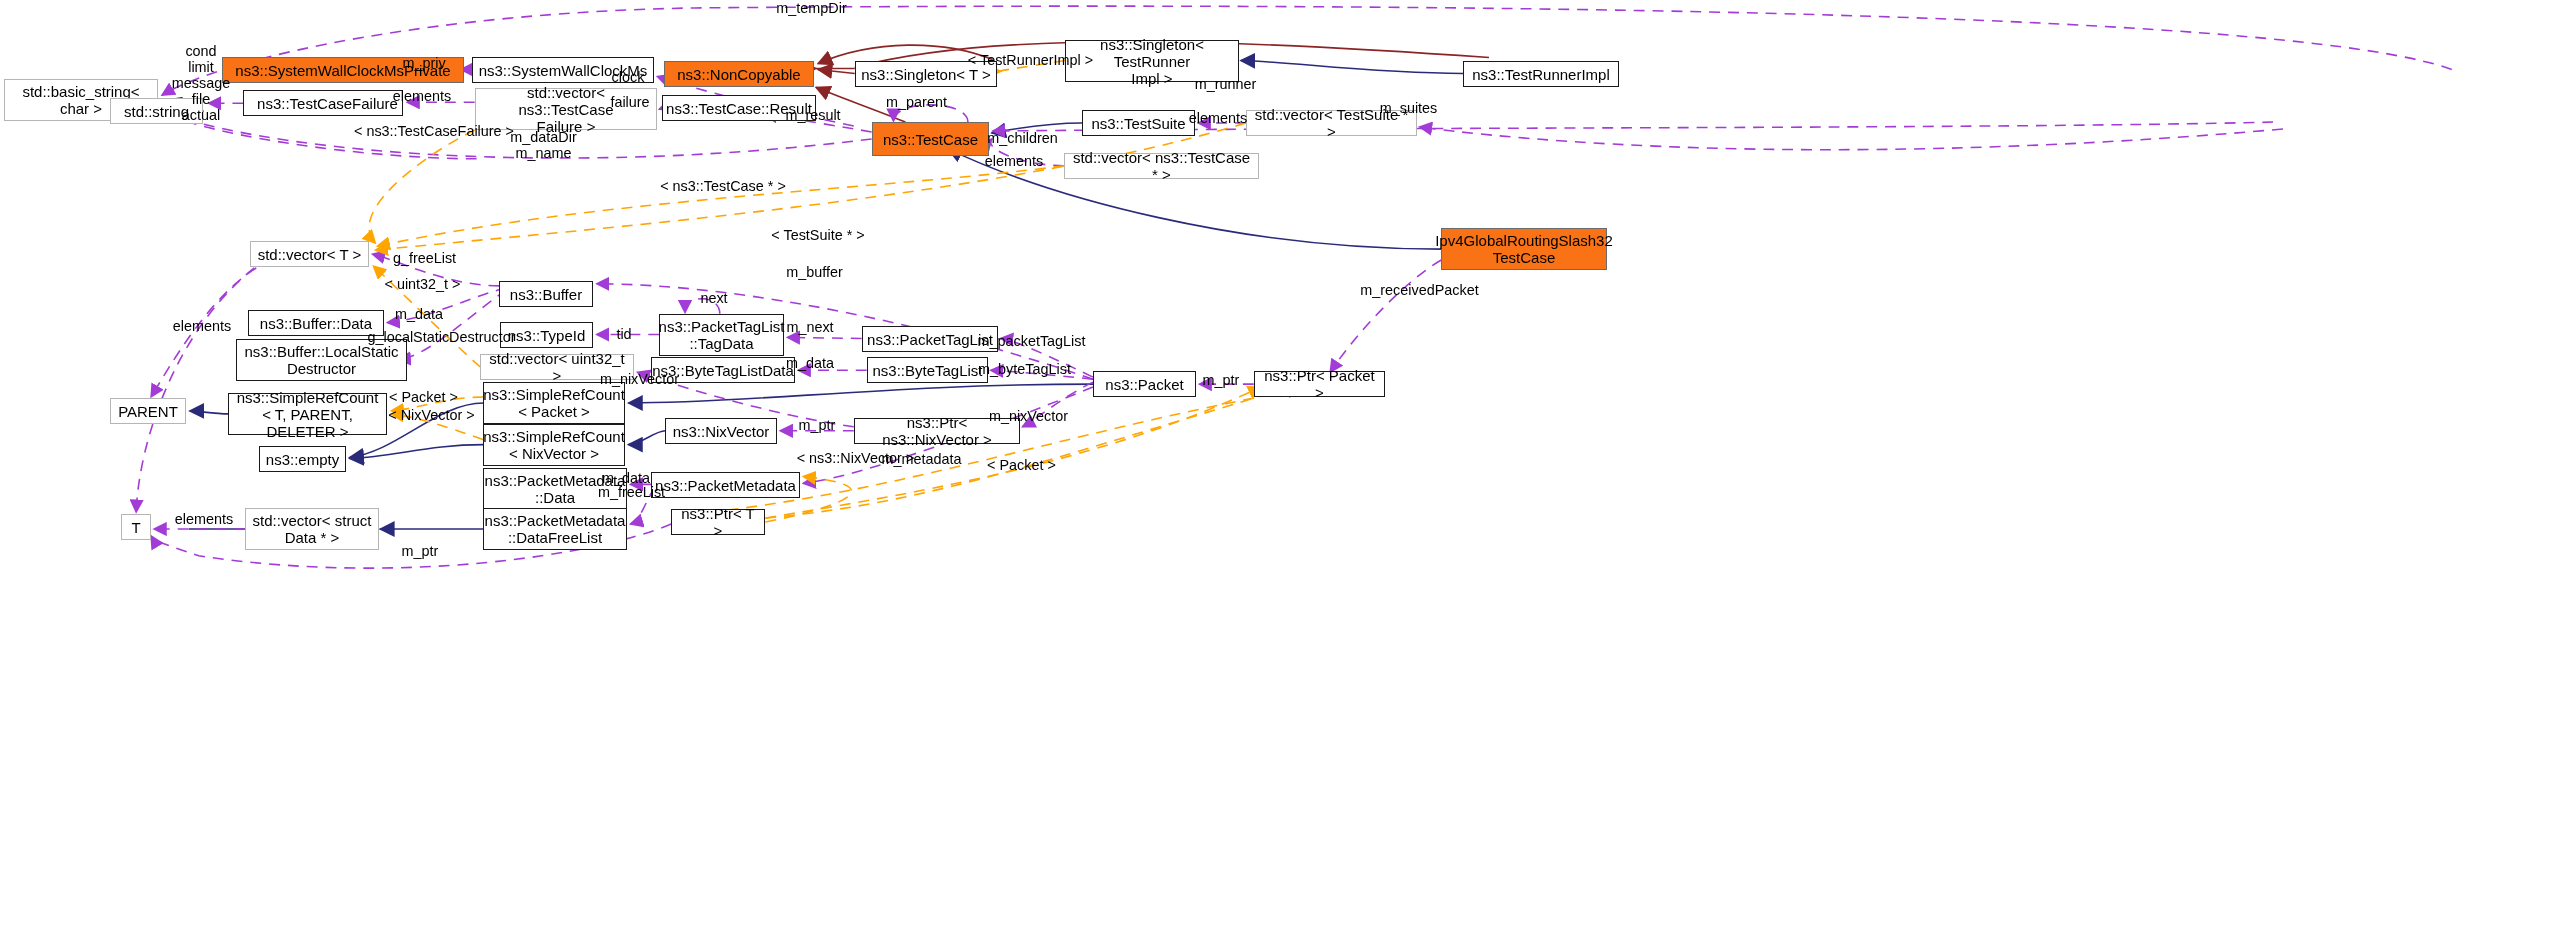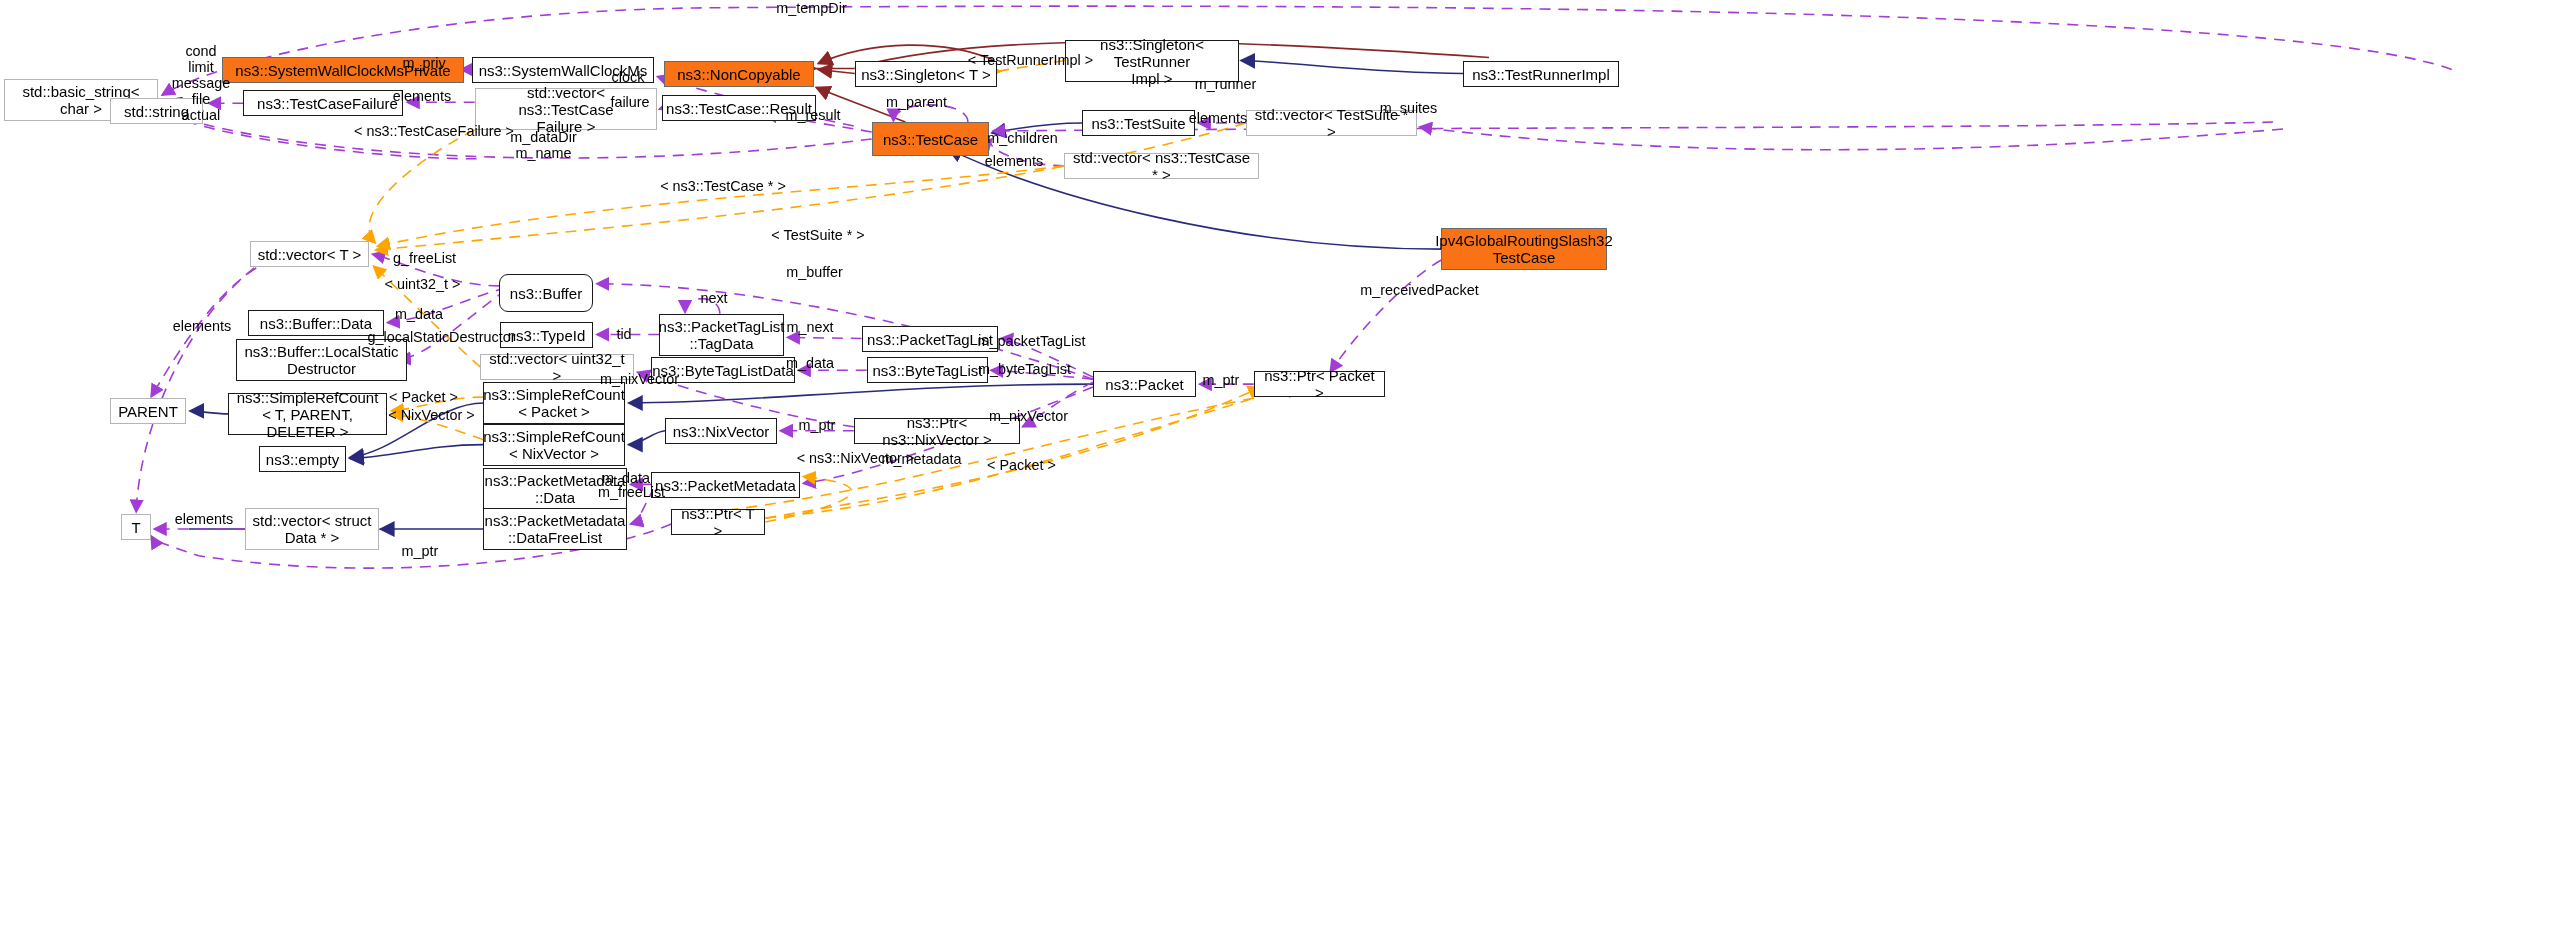--- a/index.html
+++ b/index.html
@@ -214,21 +214,21 @@
       <div class="node solid" style="left: 1065px; top: 40px; width: 174px; height: 42px;">ns3::Singleton&lt; TestRunner
 Impl &gt;</div>
       <div class="node cur" style="left: 872px; top: 122px; width: 117px; height: 34px;">ns3::TestCase</div>
       <div class="node solid" style="left: 1082px; top: 110px; width: 113px; height: 26px;">ns3::TestSuite</div>
       <div class="node grey" style="left: 1246px; top: 110px; width: 171px; height: 26px;">std::vector&lt; TestSuite * &gt;</div>
       <div class="node solid" style="left: 1463px; top: 61px; width: 156px; height: 26px;">ns3::TestRunnerImpl</div>
       <div class="node grey" style="left: 1064px; top: 153px; width: 195px; height: 26px;">std::vector&lt; ns3::TestCase * &gt;</div>
       <div class="node cur" style="left: 1441px; top: 228px; width: 166px; height: 42px;">Ipv4GlobalRoutingSlash32
 TestCase</div>
       <div class="node grey" style="left: 250px; top: 241px; width: 119px; height: 26px;">std::vector&lt; T &gt;</div>
-      <div class="node solid" style="left: 499px; top: 274px; width: 94px; height: 38px; border-radius: 9px;">ns3::Buffer</div>
+      <div class="node solid" style="left: 499px; top: 281px; width: 94px; height: 26px;">ns3::Buffer</div>
       <div class="node solid" style="left: 248px; top: 310px; width: 136px; height: 26px;">ns3::Buffer::Data</div>
       <div class="node solid" style="left: 236px; top: 339px; width: 171px; height: 42px;">ns3::Buffer::LocalStatic
 Destructor</div>
       <div class="node solid" style="left: 500px; top: 322px; width: 93px; height: 26px;">ns3::TypeId</div>
       <div class="node solid" style="left: 659px; top: 314px; width: 125px; height: 42px;">ns3::PacketTagList
 ::TagData</div>
       <div class="node solid" style="left: 862px; top: 326px; width: 136px; height: 26px;">ns3::PacketTagList</div>
       <div class="node grey" style="left: 480px; top: 354px; width: 154px; height: 26px;">std::vector&lt; uint32_t &gt;</div>
       <div class="node solid" style="left: 651px; top: 357px; width: 144px; height: 26px;">ns3::ByteTagListData</div>
       <div class="node solid" style="left: 867px; top: 357px; width: 121px; height: 26px;">ns3::ByteTagList</div>

